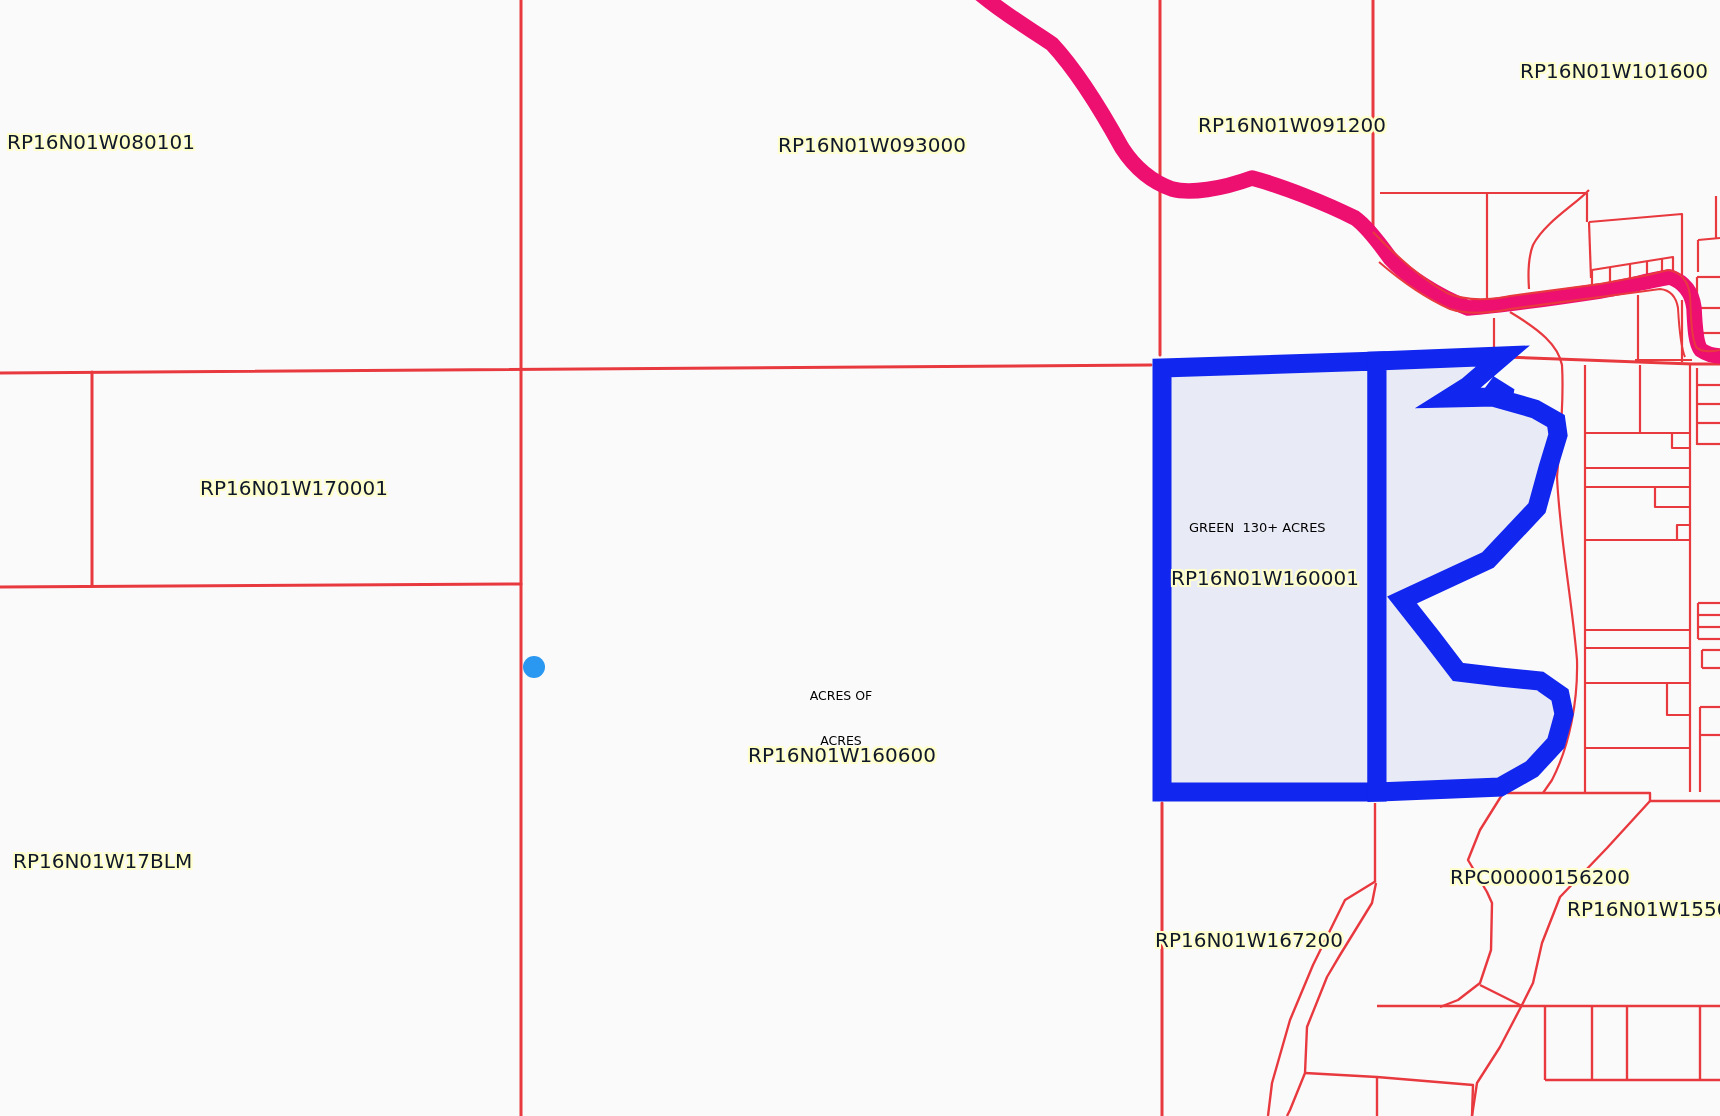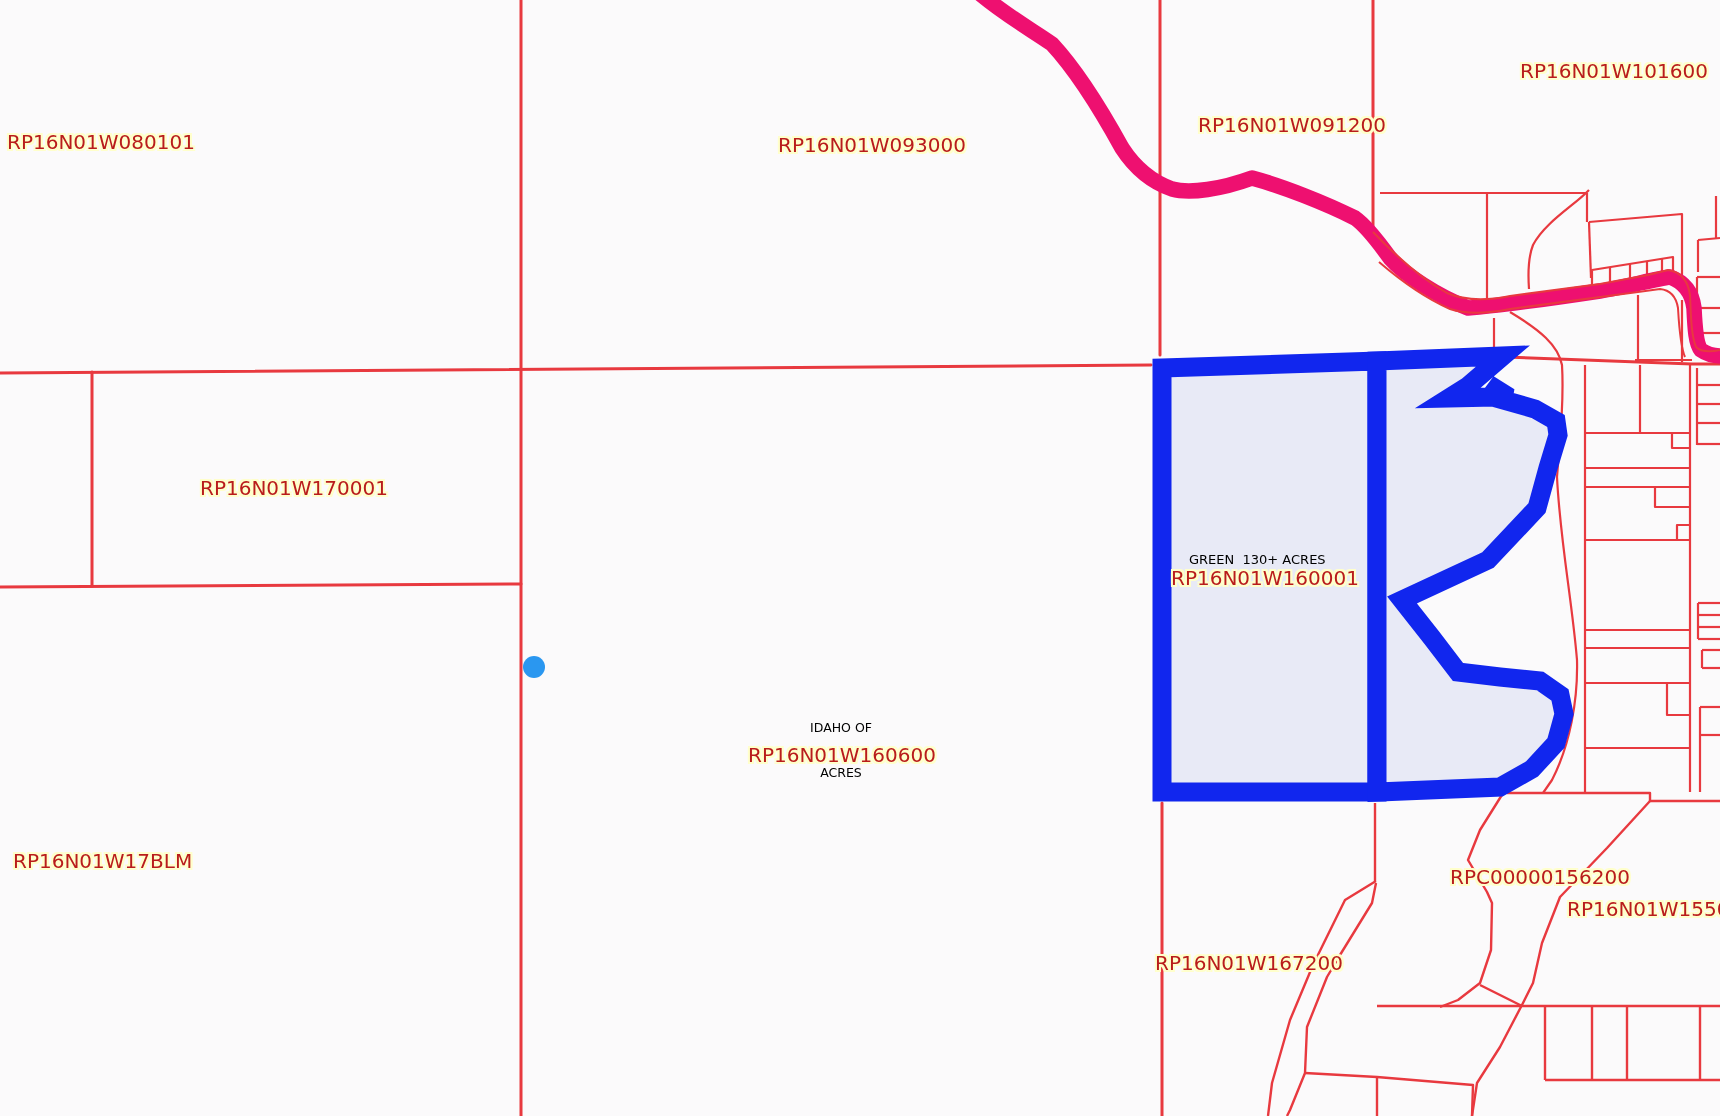--- a/index.html
+++ b/index.html
@@ -1,35 +1,34 @@
 <!DOCTYPE html>
 <html><head>
 <meta charset="utf-8">
 <style>
   html,body{margin:0;padding:0;}
   body{width:1720px;height:1116px;font-family:"DejaVu Sans",sans-serif;}
   .map-wrap{position:relative;width:1720px;height:1116px;overflow:hidden;background:#fbfafb;}
   svg{position:absolute;left:0;top:0;}
   .lbl{
     position:absolute;
-    color:#b91c1c;
+    color:#0f172a;
     font-size:20px;
     line-height:24px;
     white-space:nowrap;
     text-shadow:
       -2px -2px 0 #ffffcb, 0 -2px 0 #ffffcb, 2px -2px 0 #ffffcb,
       -2px  0   0 #ffffcb,               2px  0   0 #ffffcb,
       -2px  2px 0 #ffffcb, 0  2px 0 #ffffcb, 2px 2px 0 #ffffcb;
   }
   .lbl-plain{
     position:absolute;
     color:#000;
     text-shadow:none;
     white-space:pre;
-    margin-top:32px;
   }
   .green-note{font-size:13px;line-height:16px;}
   .state-note{font-size:12.5px;line-height:15px;text-align:center;width:110px;}
 </style>
 </head>
 <body>
 
 <div class="map-wrap">
 
   <svg width="1720" height="1116" viewBox="0 0 1720 1116">
@@ -141,25 +140,25 @@
     <circle cx="534" cy="667" r="11" fill="#2a97f0"></circle>
   </svg>
 
   <div class="lbl" style="left:7px;top:130px;">RP16N01W080101</div>
   <div class="lbl" style="left:778px;top:133px;">RP16N01W093000</div>
   <div class="lbl" style="left:1198px;top:113px;">RP16N01W091200</div>
   <div class="lbl" style="left:1520px;top:59px;">RP16N01W101600</div>
   <div class="lbl" style="left:200px;top:468px;margin-top:8px;">RP16N01W170001</div>
   <div class="lbl" style="left:13px;top:849px;">RP16N01W17BLM</div>
   <div class="lbl" style="left:748px;top:743px;">RP16N01W160600</div>
-  <div class="lbl" style="left:1155px;top:928px;margin-top:23px;">RP16N01W167200</div>
+  <div class="lbl" style="left:1155px;top:928px;">RP16N01W167200</div>
   <div class="lbl" style="left:1450px;top:865px;">RPC00000156200</div>
   <div class="lbl" style="left:1567px;top:897px;">RP16N01W15500</div>
 
   <div class="lbl-plain green-note" style="left:1189px;top:520px;">GREEN  130+ ACRES</div>
   <div class="lbl" style="left:1163px;top:566px;margin-left:8px;">RP16N01W160001</div>
 
   <div class="lbl-plain state-note" style="left:786px;top:658px;">
-    <div>IDAHO OF</div>
+    <div>ACRES OF</div>
     <div>ACRES</div>
   </div>
 
 </div>
 
 </body></html>

